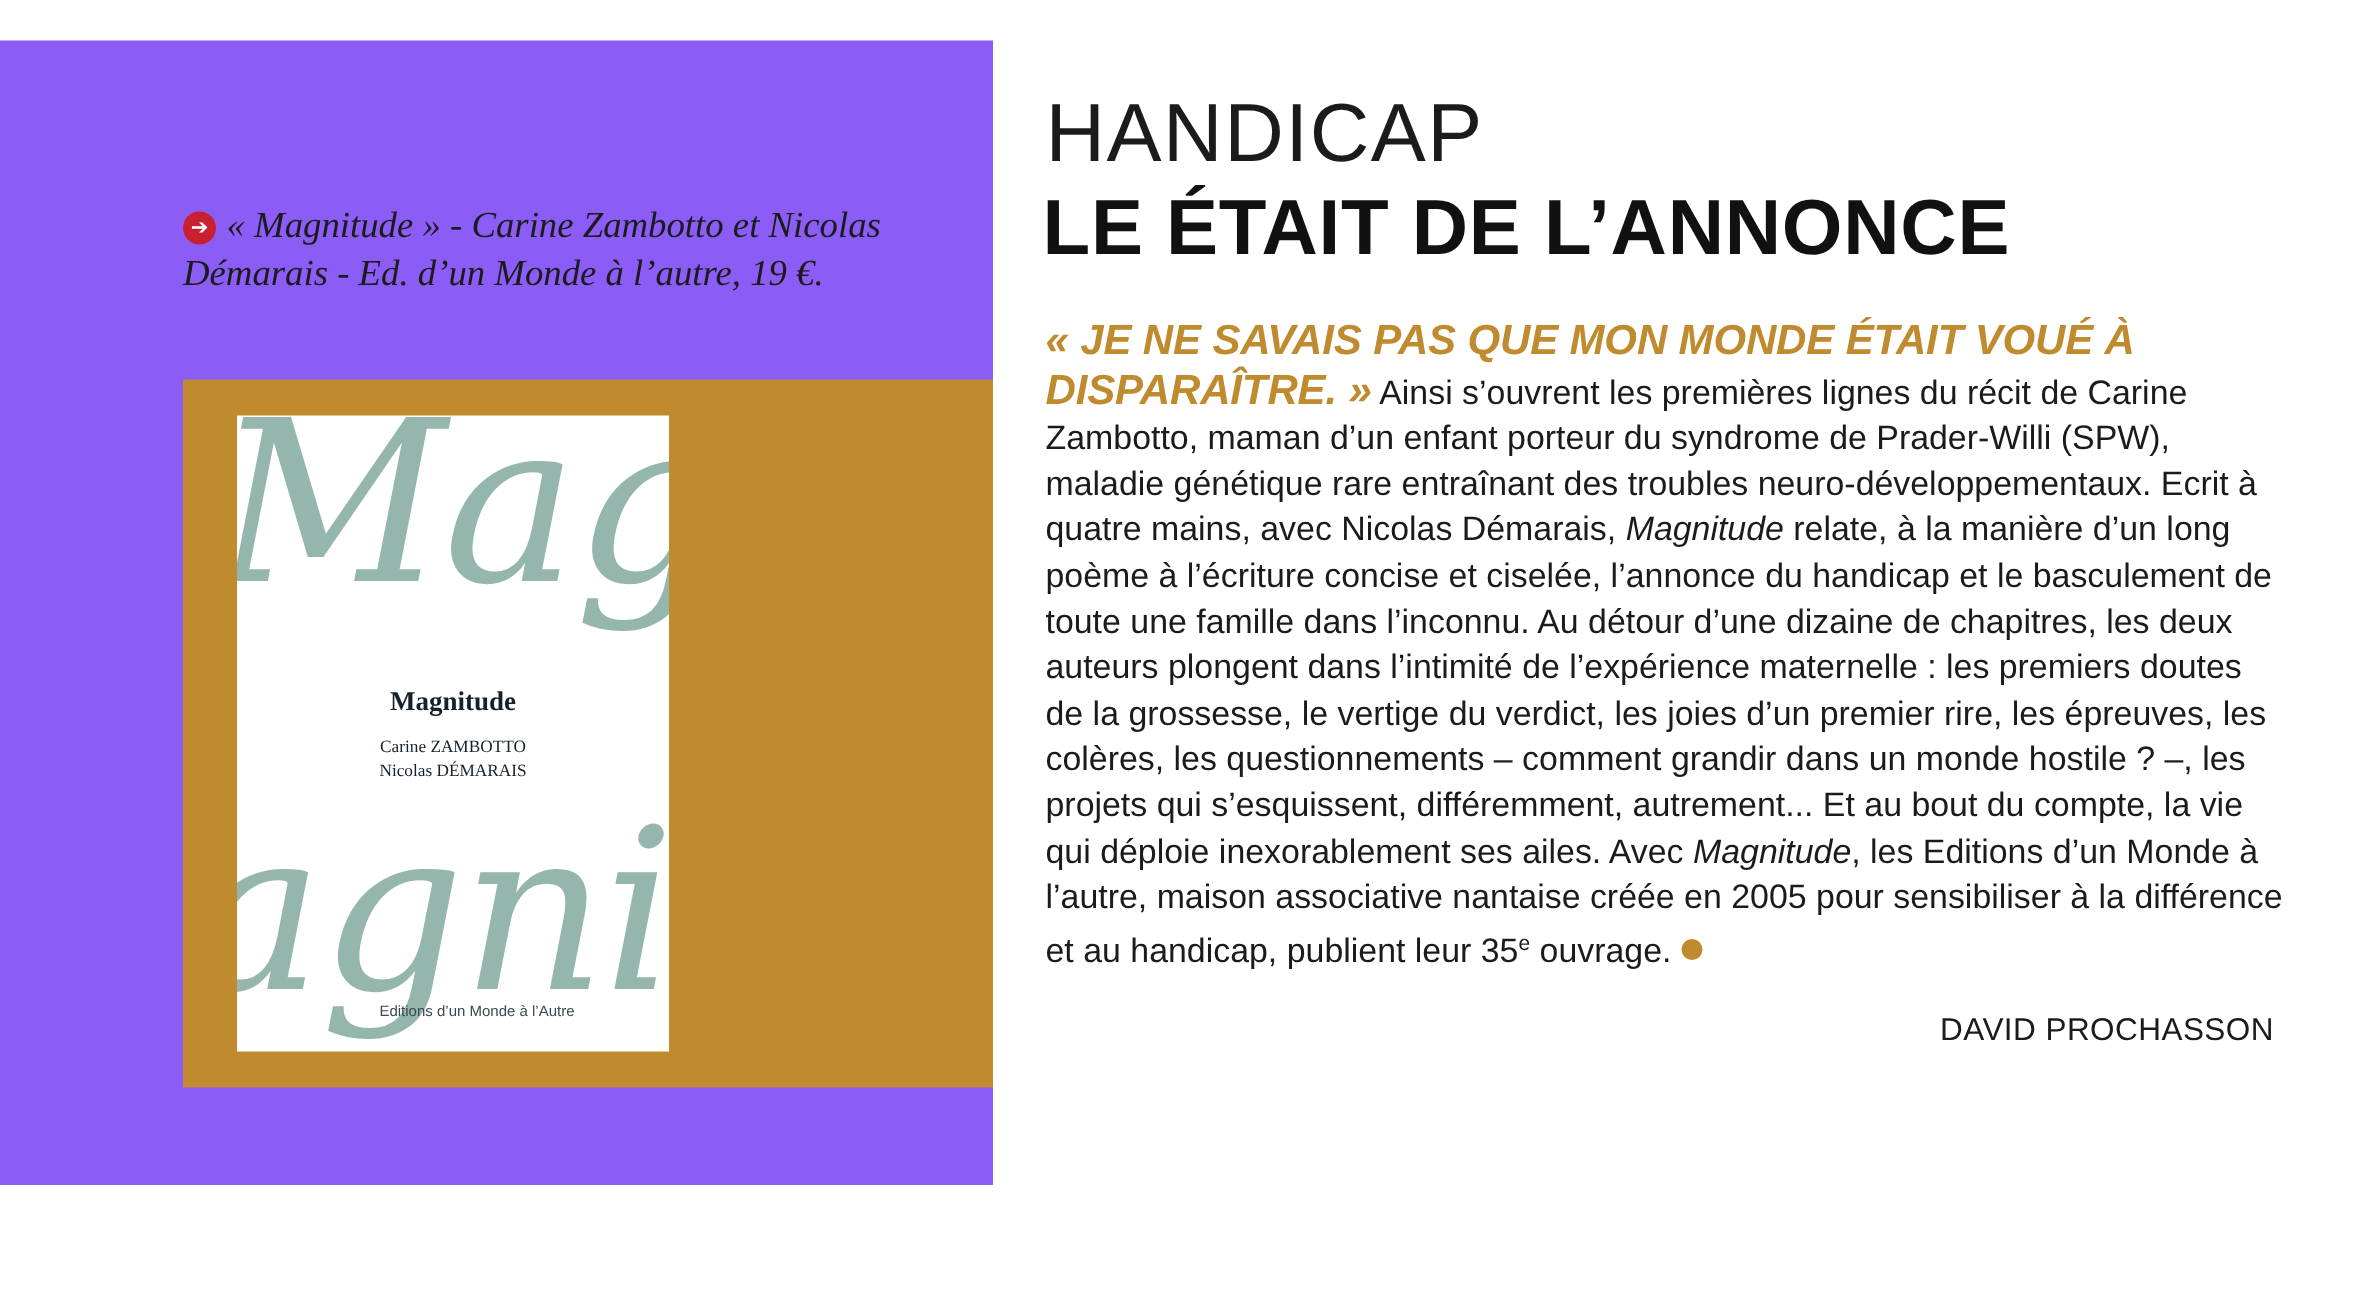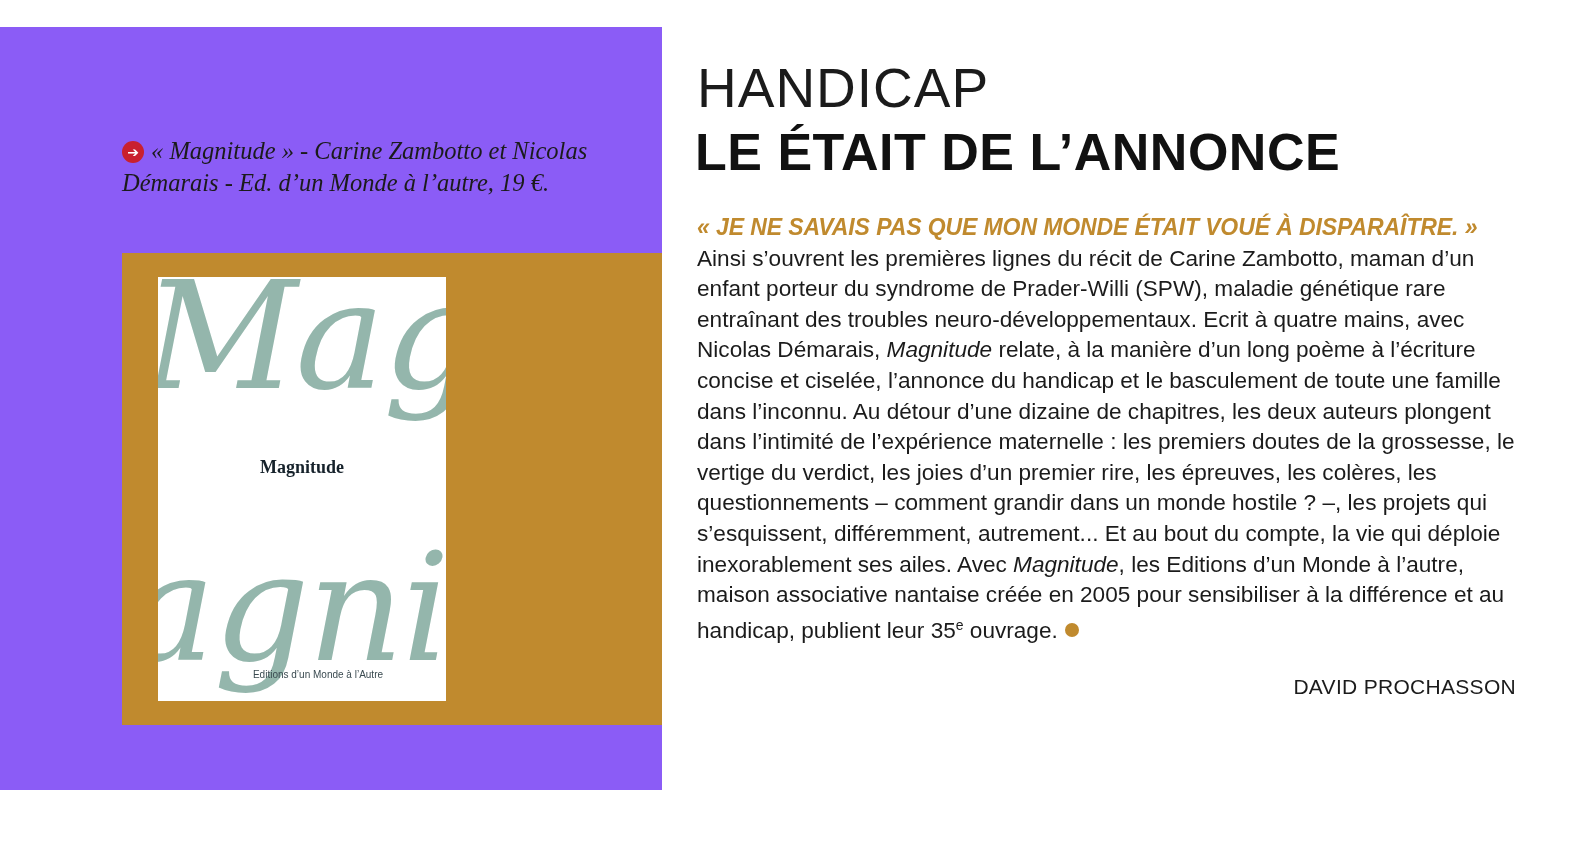--- a/index.html
+++ b/index.html
@@ -195,21 +195,21 @@
     font-family: "Liberation Sans", sans-serif;
     font-size: 22.6px;
     line-height: 30.6px;
     color: #1b1b1b;
     text-align: left;
   }
   .lede {
     color: #c08a2e;
     font-weight: bold;
     font-style: italic;
-    font-size: 23px;
+    font-size: 28px;
     letter-spacing: -0.1px;
   }
   .body-text i {
     font-style: italic;
   }
   .end-dot {
     display: inline-block;
     width: 14px;
     height: 14px;
     border-radius: 50%;
@@ -240,20 +240,24 @@
 
     <div class="caption">
       <span class="caption-arrow">➔</span><span>« Magnitude » - Carine Zambotto et Nicolas Démarais - Ed. d’un Monde à l’autre, 19 €.</span>
     </div>
 
     <div class="book-panel">
       <div class="book-cover">
         <div class="script-top">Magn</div>
         <div class="script-bottom">agnitu</div>
         <div class="cover-title">Magnitude</div>
+        <div class="cover-authors">
+          <div>Carine ZAMBOTTO</div>
+          <div>Nicolas DÉMARAIS</div>
+        </div>
         <div class="cover-publisher">Editions d’un Monde à l’Autre</div>
       </div>
     </div>
 
   </div>
 
   <div class="right-col">
 
     <div class="kicker">HANDICAP</div>
     <div class="headline">LE ÉTAIT DE L’ANNONCE</div>

